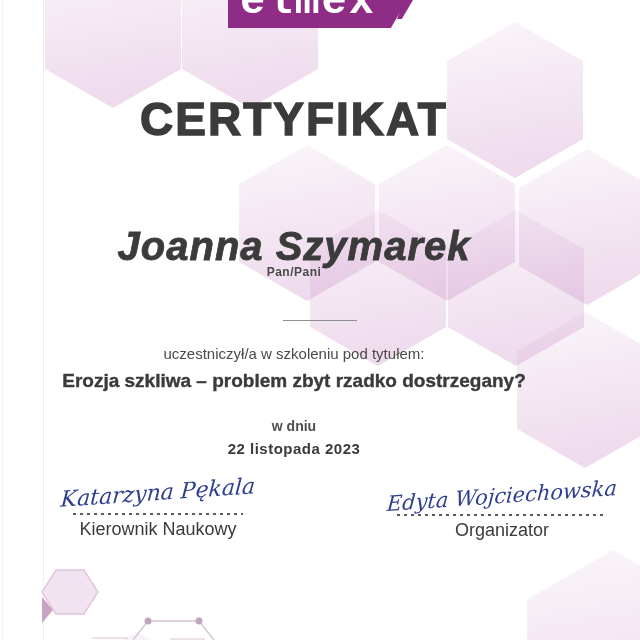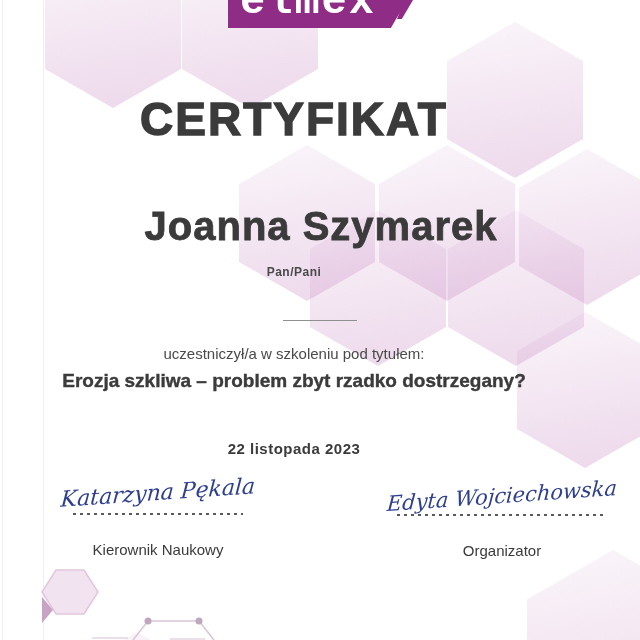--- a/index.html
+++ b/index.html
@@ -45,22 +45,22 @@
     clip-path:polygon(45% 0,100% 0,30% 100%,0% 100%);
   }
 
   .center-text{position:absolute;left:0;width:588px;text-align:center;}
   .title{
     top:92px;font-size:46px;font-weight:bold;letter-spacing:2px;
     color:var(--text-dark);-webkit-text-stroke:1.4px var(--text-dark);
   }
   .salutation{top:221px;font-size:12px;font-weight:bold;color:var(--text-mid);letter-spacing:0.5px;margin-top:44px;}
   .name{
-    top:204px;font-size:40px;font-weight:bold;
-    color:var(--text-dark);-webkit-text-stroke:0.8px var(--text-dark);letter-spacing:1px;padding-left:27px;
+    top:224px;font-size:40px;font-weight:bold;font-style:italic;
+    color:var(--text-dark);-webkit-text-stroke:0.8px var(--text-dark);letter-spacing:1px;
   }
   .divider{position:absolute;left:283px;top:320px;width:74px;height:0;border-top:1px solid #8f8f8f;}
   .participation{top:345px;font-size:15px;color:var(--text-mid);}
   .course-title{top:370px;font-size:19px;font-weight:bold;color:var(--text-dark);-webkit-text-stroke:0.4px var(--text-dark);}
   .date-intro{top:418px;font-size:14px;font-weight:bold;color:#4f4f4f;}
   .date{top:440px;font-size:15px;font-weight:bold;color:var(--text-dark);letter-spacing:0.5px;text-align:center;}
 
   .sig-block{position:absolute;width:236px;text-align:center;}
   .sig-block.left{left:40px;top:480px;}
   .sig-block.right{left:384px;top:484px;}
@@ -71,21 +71,21 @@
     white-space:nowrap;
   }
   .sig-block.left .sig-script{font-size:22px;}
   .sig-block.right .sig-script{font-size:21px;}
   .dotline{
     margin:10px auto 0 auto;height:2px;
     background:repeating-linear-gradient(90deg,#5a5a5a 0 3px,transparent 3px 7px);
   }
   .sig-block.left .dotline{width:170px;margin-top:8px;}
   .sig-block.right .dotline{width:210px;margin-top:6px;}
-  .sig-role{margin-top:26px;font-size:15px;color:var(--text-dark);}
+  .sig-role{margin-top:4px;font-size:18px;color:var(--text-dark);}
 
   .decor-svg{position:absolute;left:0;top:555px;}
 </style>
 </head>
 <body>
 
 <div class="page">
 
   <div class="vline l1"></div>
   <div class="vline l2"></div>
@@ -118,20 +118,21 @@
     <span class="logo-text">elmex</span>
   </div>
   <div class="logo-sliver"></div>
 
   <div class="center-text title">CERTYFIKAT</div>
   <div class="center-text salutation">Pan/Pani</div>
   <div class="center-text name">Joanna Szymarek</div>
   <div class="divider"></div>
   <div class="center-text participation">uczestniczył/a w szkoleniu pod tytułem:</div>
   <div class="center-text course-title">Erozja szkliwa – problem zbyt rzadko dostrzegany?</div>
+  <div class="center-text date-intro">w dniu</div>
   <div class="center-text date">22 listopada 2023</div>
 
   <div class="sig-block left">
     <div class="sig-script">Katarzyna Pękala</div>
     <div class="dotline"></div>
     <div class="sig-role">Kierownik Naukowy</div>
   </div>
   <div class="sig-block right">
     <div class="sig-script">Edyta Wojciechowska</div>
     <div class="dotline"></div>

